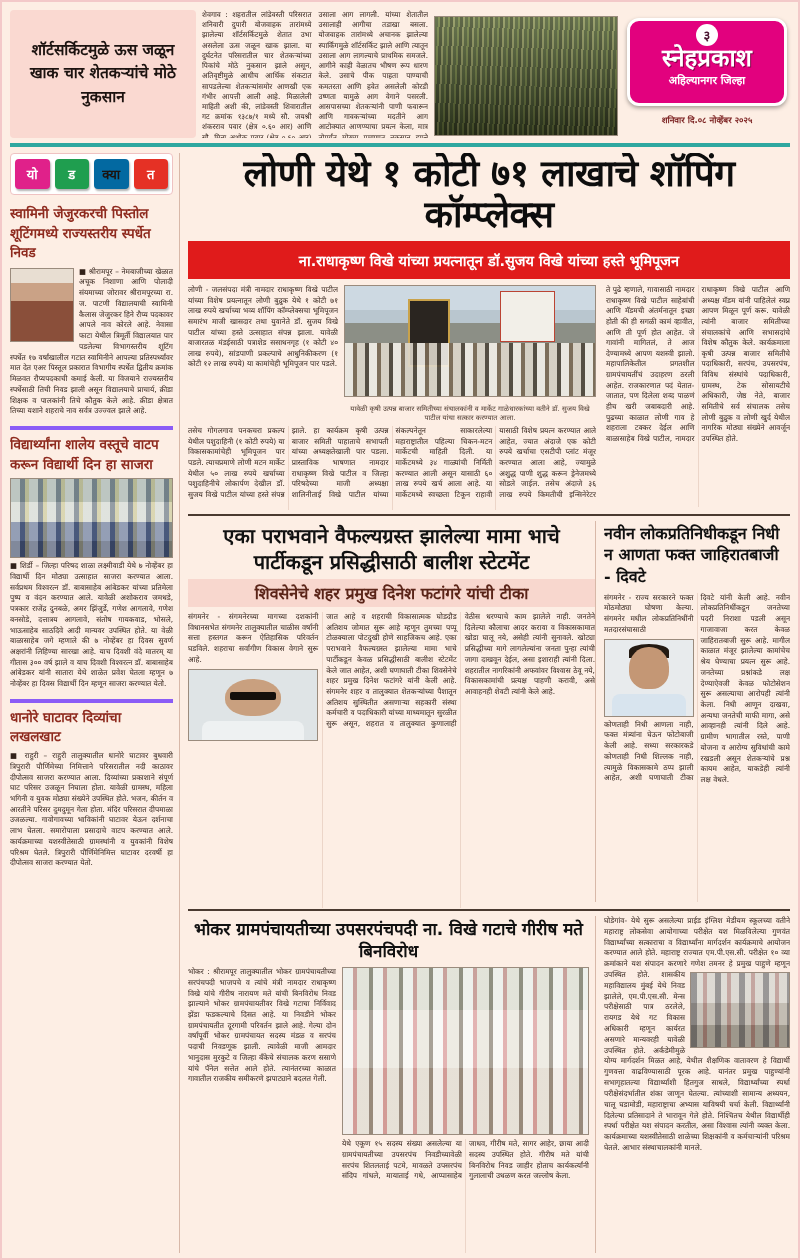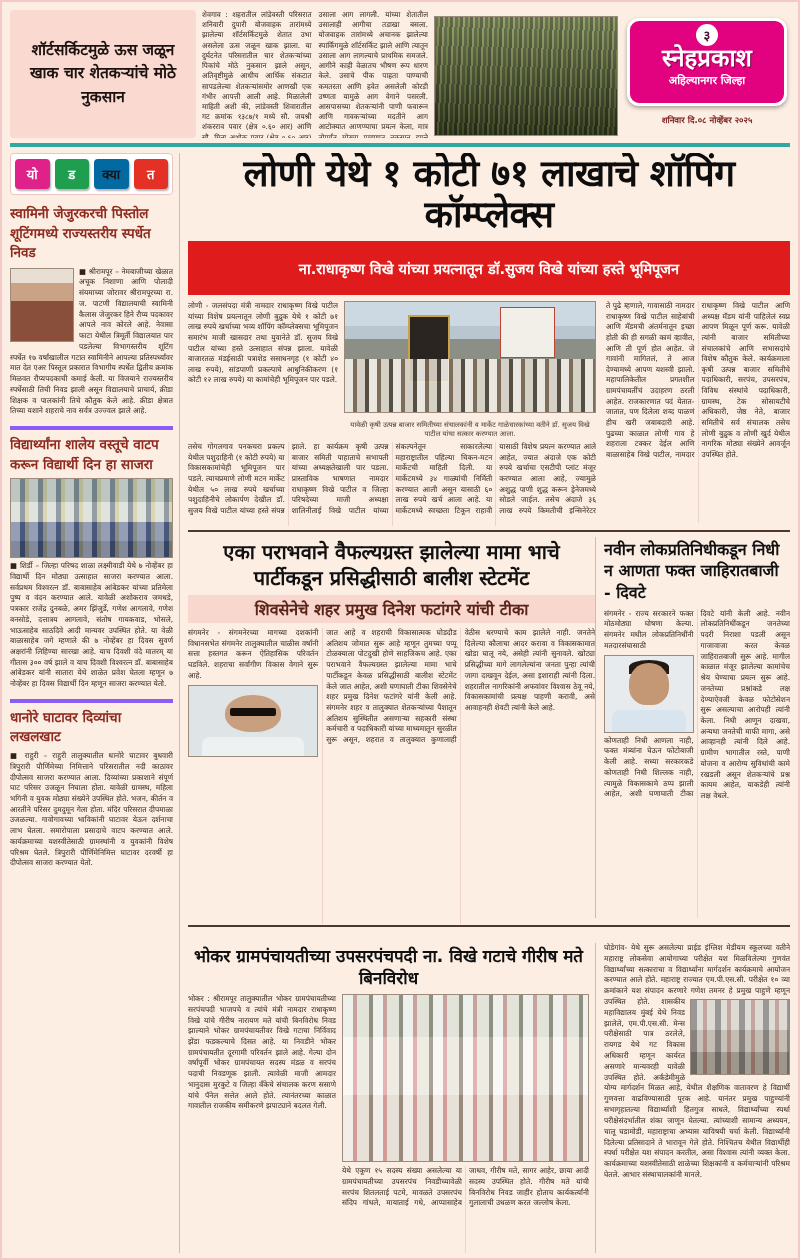--- a/index.html
+++ b/index.html
@@ -47,21 +47,21 @@
   .sb-body{font-size:7.4px;line-height:1.45;text-align:justify;}
   .girl-photo{float:left;width:64px;height:74px;margin:1px 5px 2px 0;
     background:linear-gradient(to bottom,#e8ded2 0 20%,#caa286 20% 45%,#8a4f3a 45% 100%);}
   .kids-photo{width:100%;height:80px;margin:3px 0;
     background:
       repeating-linear-gradient(90deg, rgba(255,255,255,.35) 0 9px, rgba(40,55,90,.35) 9px 14px, rgba(245,220,120,.3) 14px 18px),
       linear-gradient(to bottom,#9aa8a0 0 30%,#cfd4cc 30% 55%,#5b6b8e 55% 80%,#3e4a66 80% 100%);}
   
   .main-head{margin:0;font-size:37px;line-height:1.12;font-weight:800;color:#0d0d0d;text-align:center;letter-spacing:-.5px;}
   .red-band{margin-top:5px;background:#e01b1b;color:#fff;font-weight:800;font-size:14.5px;
-    text-align:center;padding:17px 0;}
+    text-align:center;padding:9px 0;}
   .main-body{display:flex;gap:10px;margin-top:6px;height:222px;}
   .mb-left{width:408px;flex:none;}
   .mb-top{display:flex;gap:6px;height:118px;}
   .intro-col{width:150px;flex:none;font-size:7.4px;line-height:1.44;text-align:justify;overflow:hidden;}
   .ceremony{flex:1;height:112px;
     background:linear-gradient(to bottom,#cdd9e2 0 22%,#b9c6cf 22% 34%,#8c8f86 34% 100%);}
   .ceremony .plaque{position:absolute;left:25%;top:12%;width:17%;height:62%;background:#2a2520;border:2px solid #c9a24a;}
   .ceremony .banner{position:absolute;right:16%;top:5%;width:22%;height:46%;background:#f2efe8;border:1px solid #bb4433;}
   .ceremony .crowd{position:absolute;bottom:0;width:100%;height:48%;opacity:.9;
     background:repeating-linear-gradient(90deg,#f4f1ea 0 8px,#7a6a55 8px 12px,#ded8cc 12px 20px,#4e473c 20px 24px);}
@@ -85,21 +85,21 @@
   .dinesh .shirt{position:absolute;bottom:0;left:10%;width:80%;height:26%;background:#eef1f2;border-radius:8px 8px 0 0;}
   .right-story{flex:1;overflow:hidden;}
   .rs-head{margin:2px 0 5px;font-size:16px;line-height:1.35;font-weight:800;color:#111;}
   .rs-body{column-count:2;column-gap:7px;column-rule:1px solid #ecd5c8;
     font-size:7.4px;line-height:1.45;text-align:justify;height:320px;overflow:hidden;}
   .divte{width:100%;height:78px;margin:3px 0;background:linear-gradient(to bottom,#e8ebed 0 100%);}
   .divte .head{position:absolute;top:10%;left:27%;width:46%;height:55%;background:#c49775;border-radius:48% 48% 42% 42%;}
   .divte .hair{position:absolute;top:6%;left:27%;width:46%;height:18%;background:#241a12;border-radius:50% 50% 0 0;}
   .divte .shirt{position:absolute;bottom:0;left:8%;width:84%;height:28%;background:#d8e4ee;border-radius:8px 8px 0 0;}
   
-  .bottom-row{display:flex;gap:8px;margin-top:7px;border-top:2px solid #4a3a30;padding-top:16px;flex:1;overflow:hidden;}
+  .bottom-row{display:flex;gap:8px;margin-top:7px;border-top:2px solid #4a3a30;padding-top:5px;flex:1;overflow:hidden;}
   .bhokar-story{width:408px;flex:none;border-right:1px solid #d8b8a8;padding-right:6px;}
   .bh-head{margin:2px 0 5px;font-size:17px;line-height:1.3;font-weight:800;color:#111;text-align:center;}
   .bh-body{display:flex;gap:6px;height:370px;overflow:hidden;}
   .bh-left{width:148px;flex:none;font-size:7.4px;line-height:1.45;text-align:justify;overflow:hidden;}
   .bh-right{flex:1;display:flex;flex-direction:column;}
   .bhokar-photo{width:100%;height:168px;
     background:
       repeating-linear-gradient(90deg, rgba(255,255,255,.75) 0 10px, rgba(220,120,130,.45) 10px 14px, rgba(240,238,230,.75) 14px 26px, rgba(90,80,70,.45) 26px 30px),
       linear-gradient(to bottom,#b9c4b2 0 25%,#e8e4da 25% 60%,#cbb9a8 60% 100%);}
   .bh-cols{margin-top:4px;column-count:2;column-gap:7px;column-rule:1px solid #ecd5c8;

